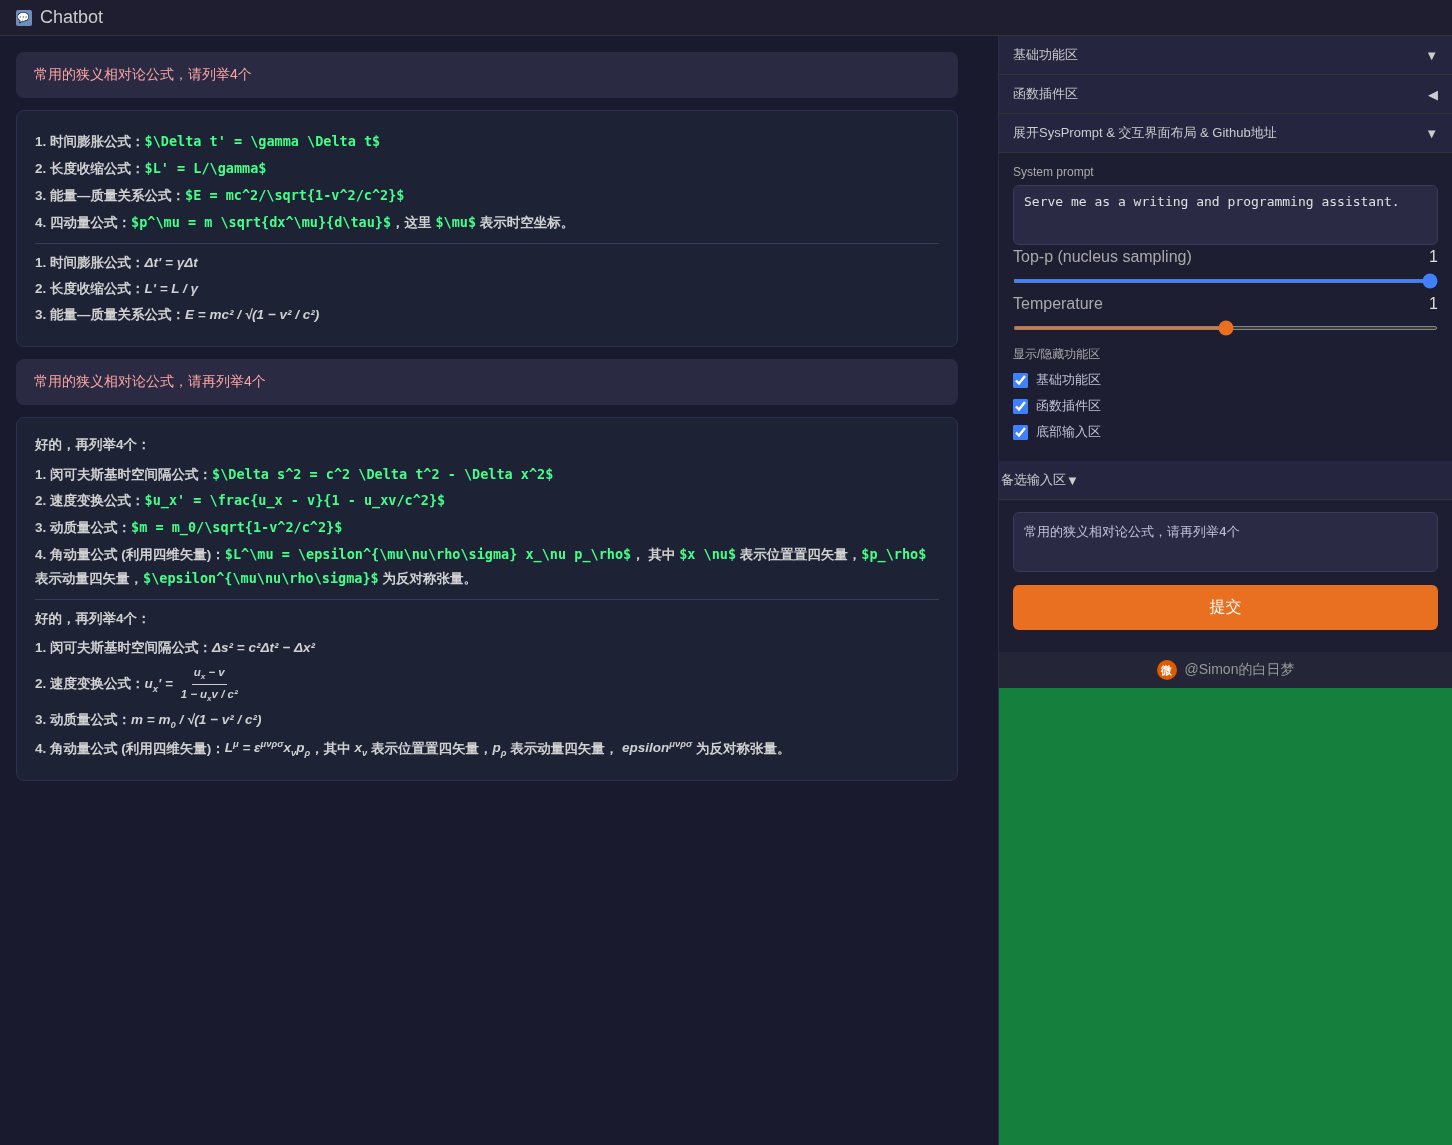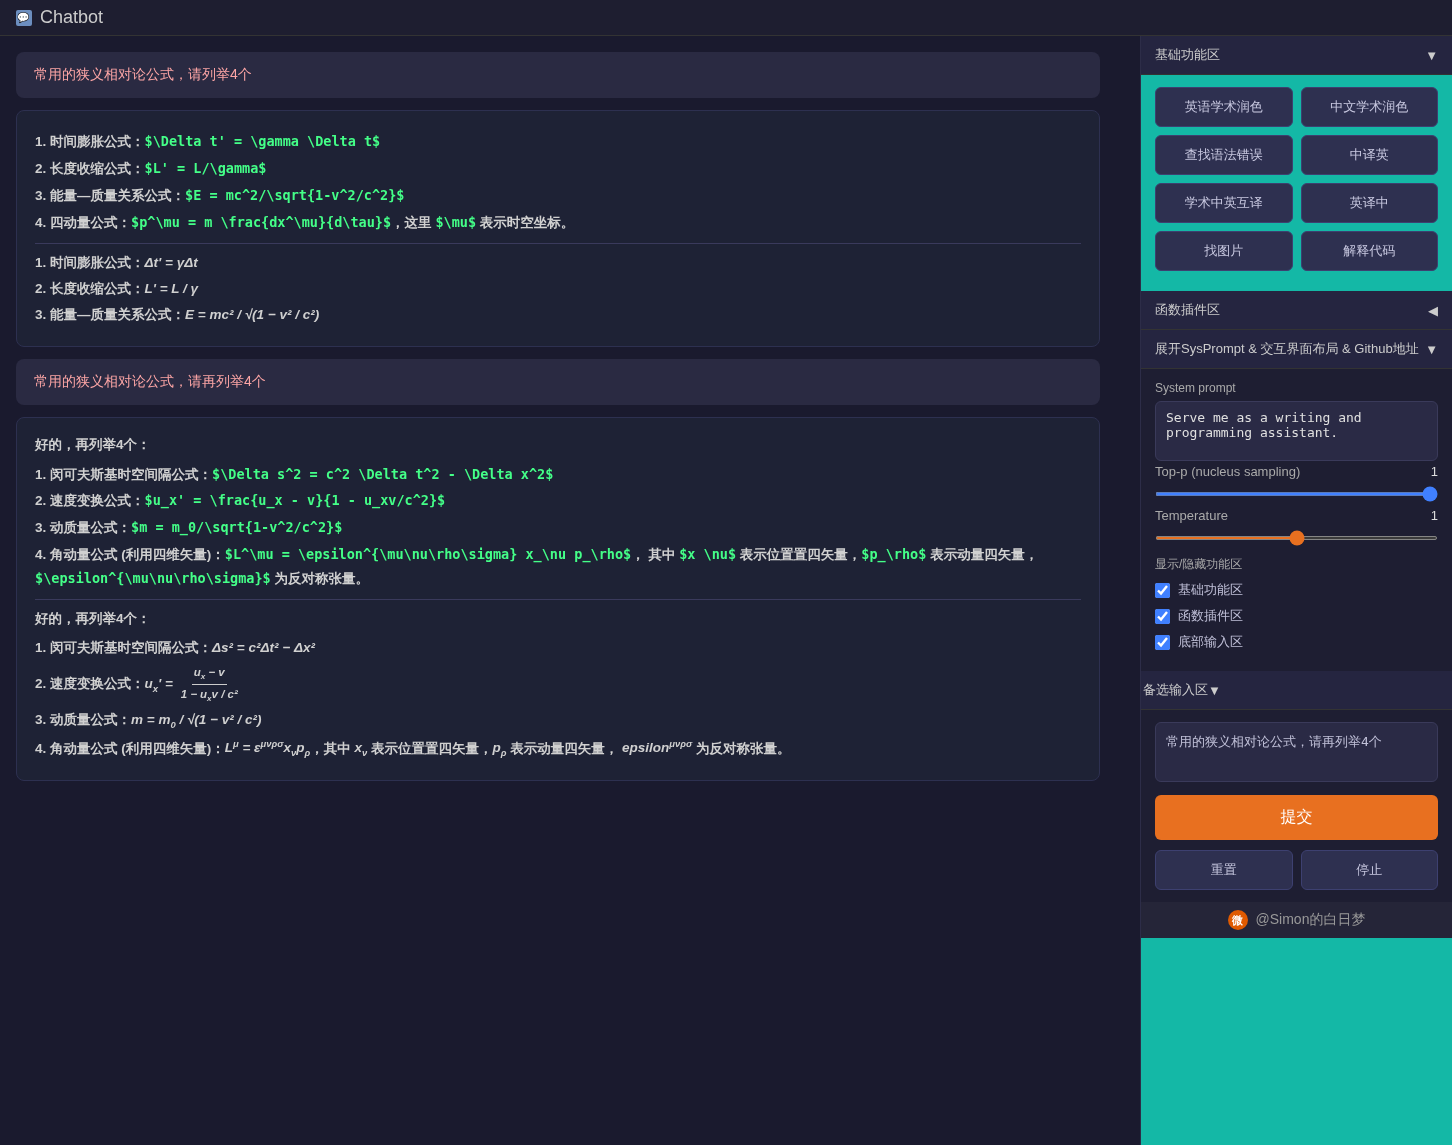--- a/index.html
+++ b/index.html
@@ -66,22 +66,22 @@
     .math-green { color: #44ff88; font-family: monospace; }
     .divider-line {
       border: none;
       border-top: 1px solid #3a3a5c;
       margin: 8px 0;
     }
     .formula-block { margin: 3px 0; }
     sup, sub { font-size: 0.7em; }
     
     .right-panel {
-      width: 312px;
-      background: #14b8a6;
+      width: 454px;
+      background: #15803d;
       display: flex;
       flex-direction: column;
       overflow-y: auto;
       border-left: 1px solid #2d2d48;
       margin-left: 24px;
     }
     .section-header {
       display: flex;
       justify-content: space-between;
       align-items: center;
@@ -145,21 +145,21 @@
       padding: 8px 10px;
       font-size: 13px;
       resize: none;
       height: 60px;
     }
     .slider-row {
       display: flex;
       justify-content: space-between;
       align-items: center;
       margin-bottom: 4px;
-      font-size: 13px;
+      font-size: 16px;
       color: #aaa;
     }
     .slider-val { color: #ddd; }
     input[type=range] {
       width: 100%;
       accent-color: #4080ff;
       height: 4px;
       margin-bottom: 12px;
     }
     .checkbox-row {
@@ -282,21 +282,21 @@
       <div class="formula-block">
         1. 时间膨胀公式：<span class="math-green">$\Delta t' = \gamma \Delta t$</span>
       </div>
       <div class="formula-block">
         2. 长度收缩公式：<span class="math-green">$L' = L/\gamma$</span>
       </div>
       <div class="formula-block">
         3. 能量—质量关系公式：<span class="math-green">$E = mc^2/\sqrt{1-v^2/c^2}$</span>
       </div>
       <div class="formula-block">
-        4. 四动量公式：<span class="math-green">$p^\mu = m \frac{dx^\mu}{d\tau}$</span>，这里 <span class="math-green">$\mu$</span> 表示时空坐标。
+        4. 四动量公式：<span class="math-green">$p^\mu = m \sqrt{dx^\mu}{d\tau}$</span>，这里 <span class="math-green">$\mu$</span> 表示时空坐标。
       </div>
       <hr class="divider-line">
 
       <div class="formula-block">
         1. 时间膨胀公式：<span class="italic-math">Δt' = γΔt</span>
       </div>
       <div class="formula-block">
         2. 长度收缩公式：<span class="italic-math">L' = L / γ</span>
       </div>
       <div class="formula-block">
@@ -344,32 +344,20 @@
       </div>
     </div>
   </div>
 
   <div class="right-panel">
 
     <div>
       <div class="section-header">
         <span>基础功能区</span>
         <span>▼</span>
-      </div>
-      <div class="section-content">
-        <div class="btn-grid">
-          <button class="func-btn">英语学术润色</button>
-          <button class="func-btn">中文学术润色</button>
-          <button class="func-btn">查找语法错误</button>
-          <button class="func-btn">中译英</button>
-          <button class="func-btn">学术中英互译</button>
-          <button class="func-btn">英译中</button>
-          <button class="func-btn">找图片</button>
-          <button class="func-btn">解释代码</button>
-        </div>
       </div>
     </div>
 
     <div>
       <div class="func-section-header">
         <span>函数插件区</span>
         <span>◀</span>
       </div>
     </div>
 
@@ -412,24 +400,20 @@
     </div>
 
     <div class="alt-input-section">
       <div class="alt-input-header">
         <span>备选输入区</span>
         <span>▼</span>
       </div>
       <div class="alt-input-content">
         <textarea class="alt-textarea" style="">常用的狭义相对论公式，请再列举4个</textarea>
         <button class="submit-btn">提交</button>
-        <div class="bottom-btns">
-          <button class="bottom-btn">重置</button>
-          <button class="bottom-btn">停止</button>
-        </div>
       </div>
     </div>
 
     <div class="watermark-row">
       <span class="weibo-icon">微</span>
       <span>@Simon的白日梦</span>
     </div>
 
   </div>
 </div>

